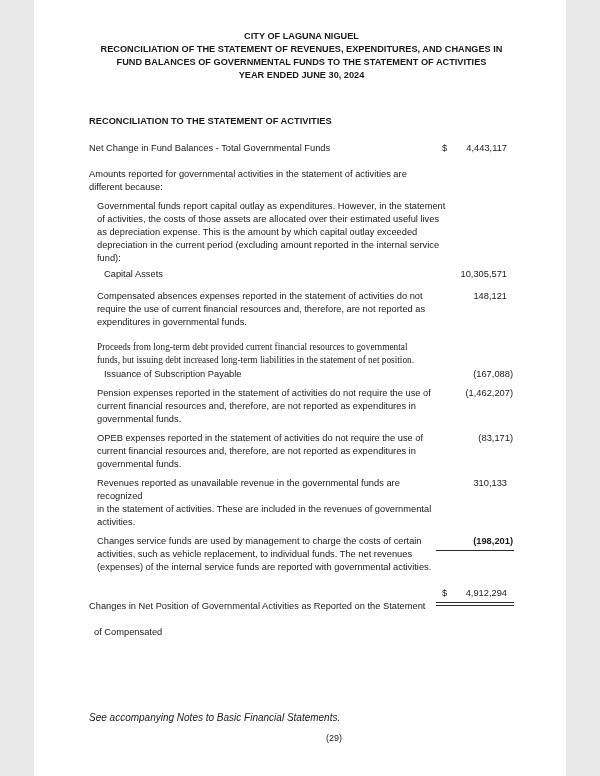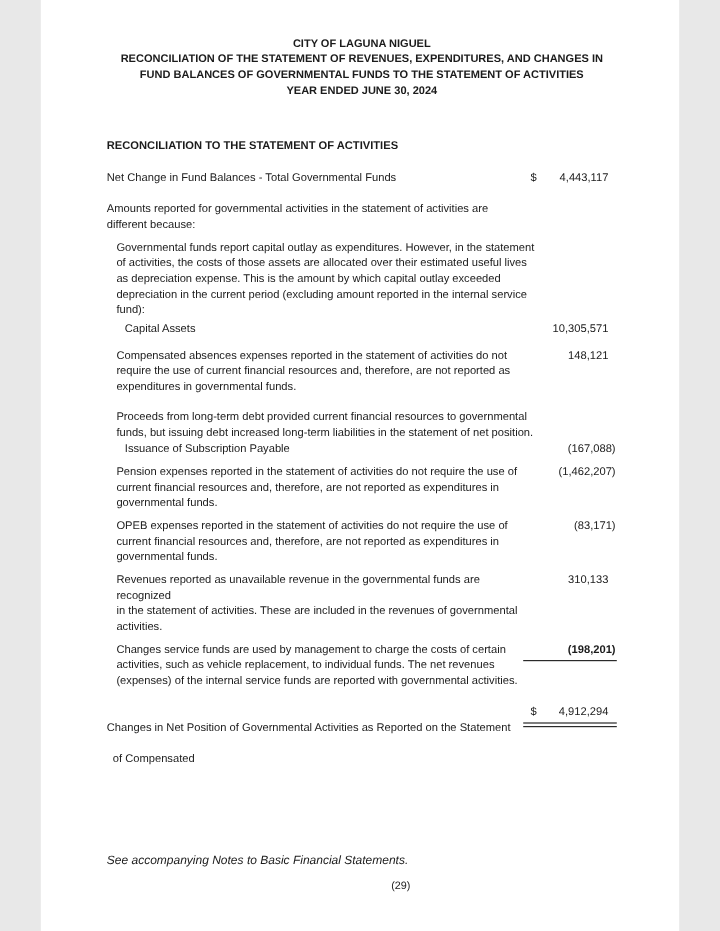--- a/index.html
+++ b/index.html
@@ -39,21 +39,21 @@
     align-items: baseline;
   }
   .cur { padding-left: 6px; }
   .val { flex: 1; text-align: right; }
   .val.pos { padding-right: 7px; }
   .val.neg { padding-right: 1px; }
   .rule-below { border-bottom: 1.5px solid #2a2a2a; padding-bottom: 2px; font-weight: bold; }
   .dbl-rule-below { border-bottom: 4px double #2a2a2a; padding-bottom: 2px; }
   .m14 { margin-top: 14px; }
   .m13 { margin-top: 13px; }
-  .m12 { margin-top: 12px; }
+  .m12 { margin-top: 12px; font-family: Liberation Serif, serif; }
   .m9  { margin-top: 9px; }
   .m6  { margin-top: 6px; }
   .m2  { margin-top: 2px; }
   .m15 { margin-top: 13px; }
   .total-l2 { padding-left: 5px; }
   .footer-note {
     position: absolute;
     left: 55px;
     top: 711px;
     font-style: italic;

